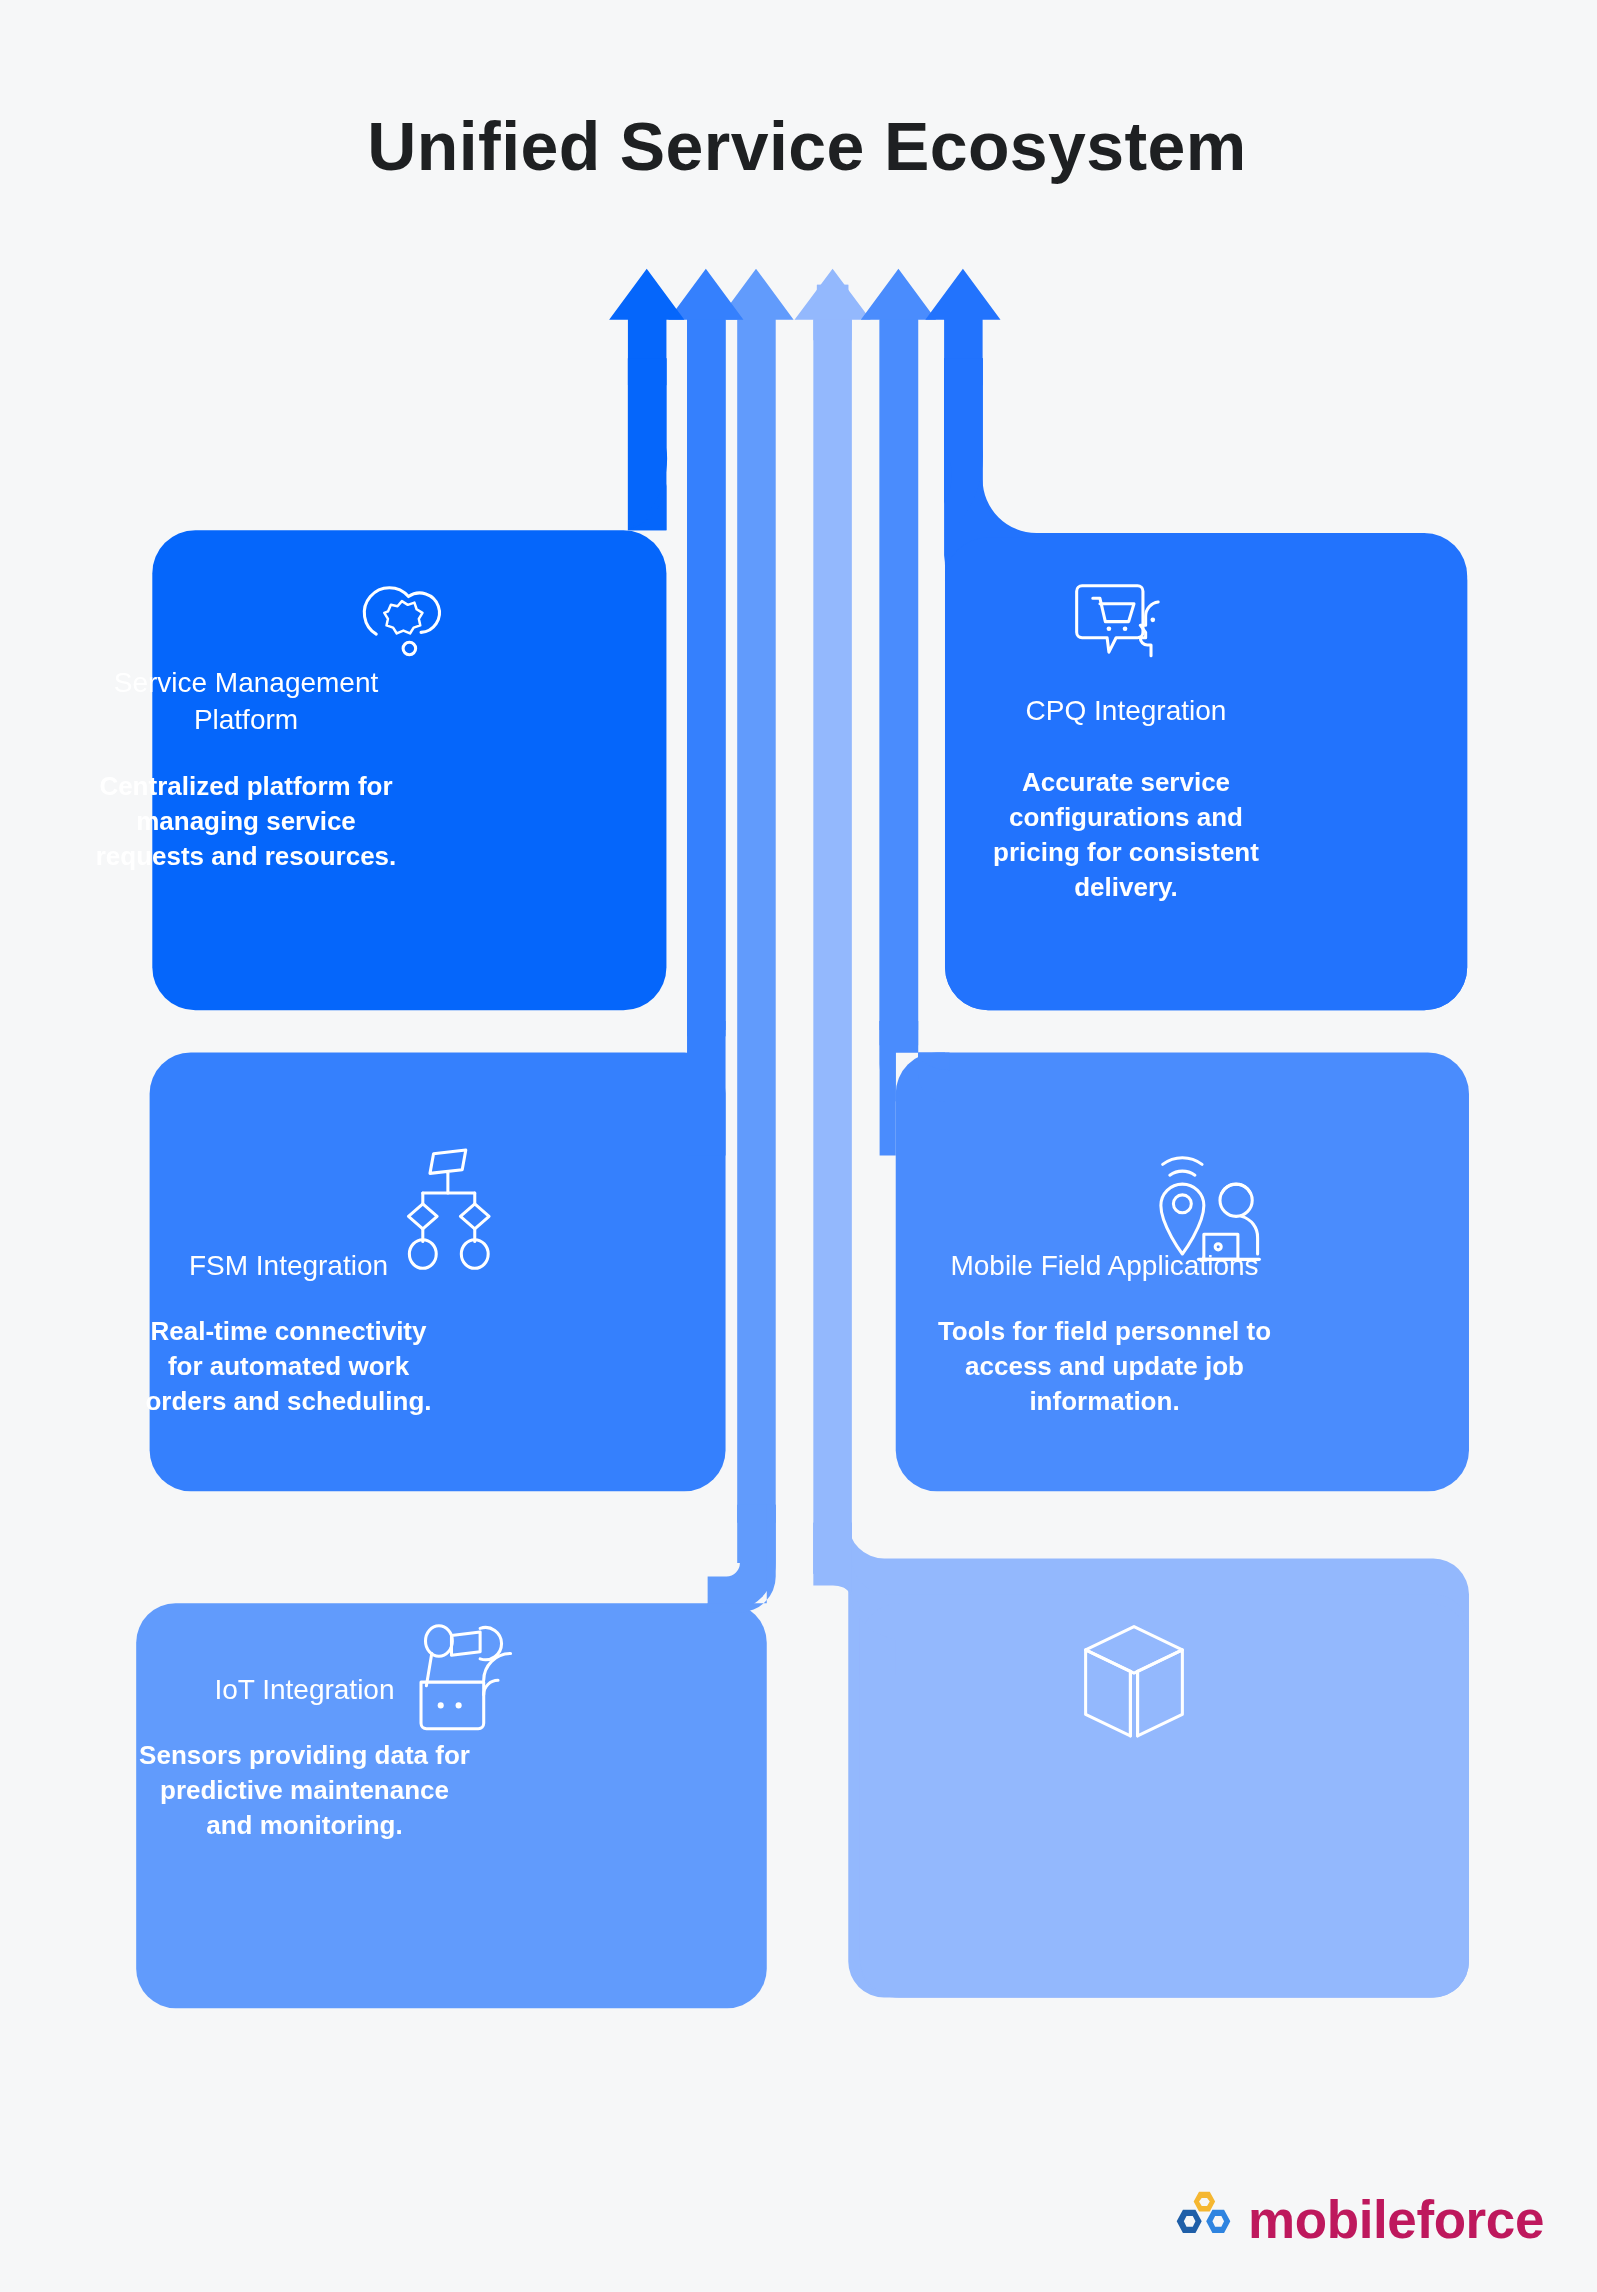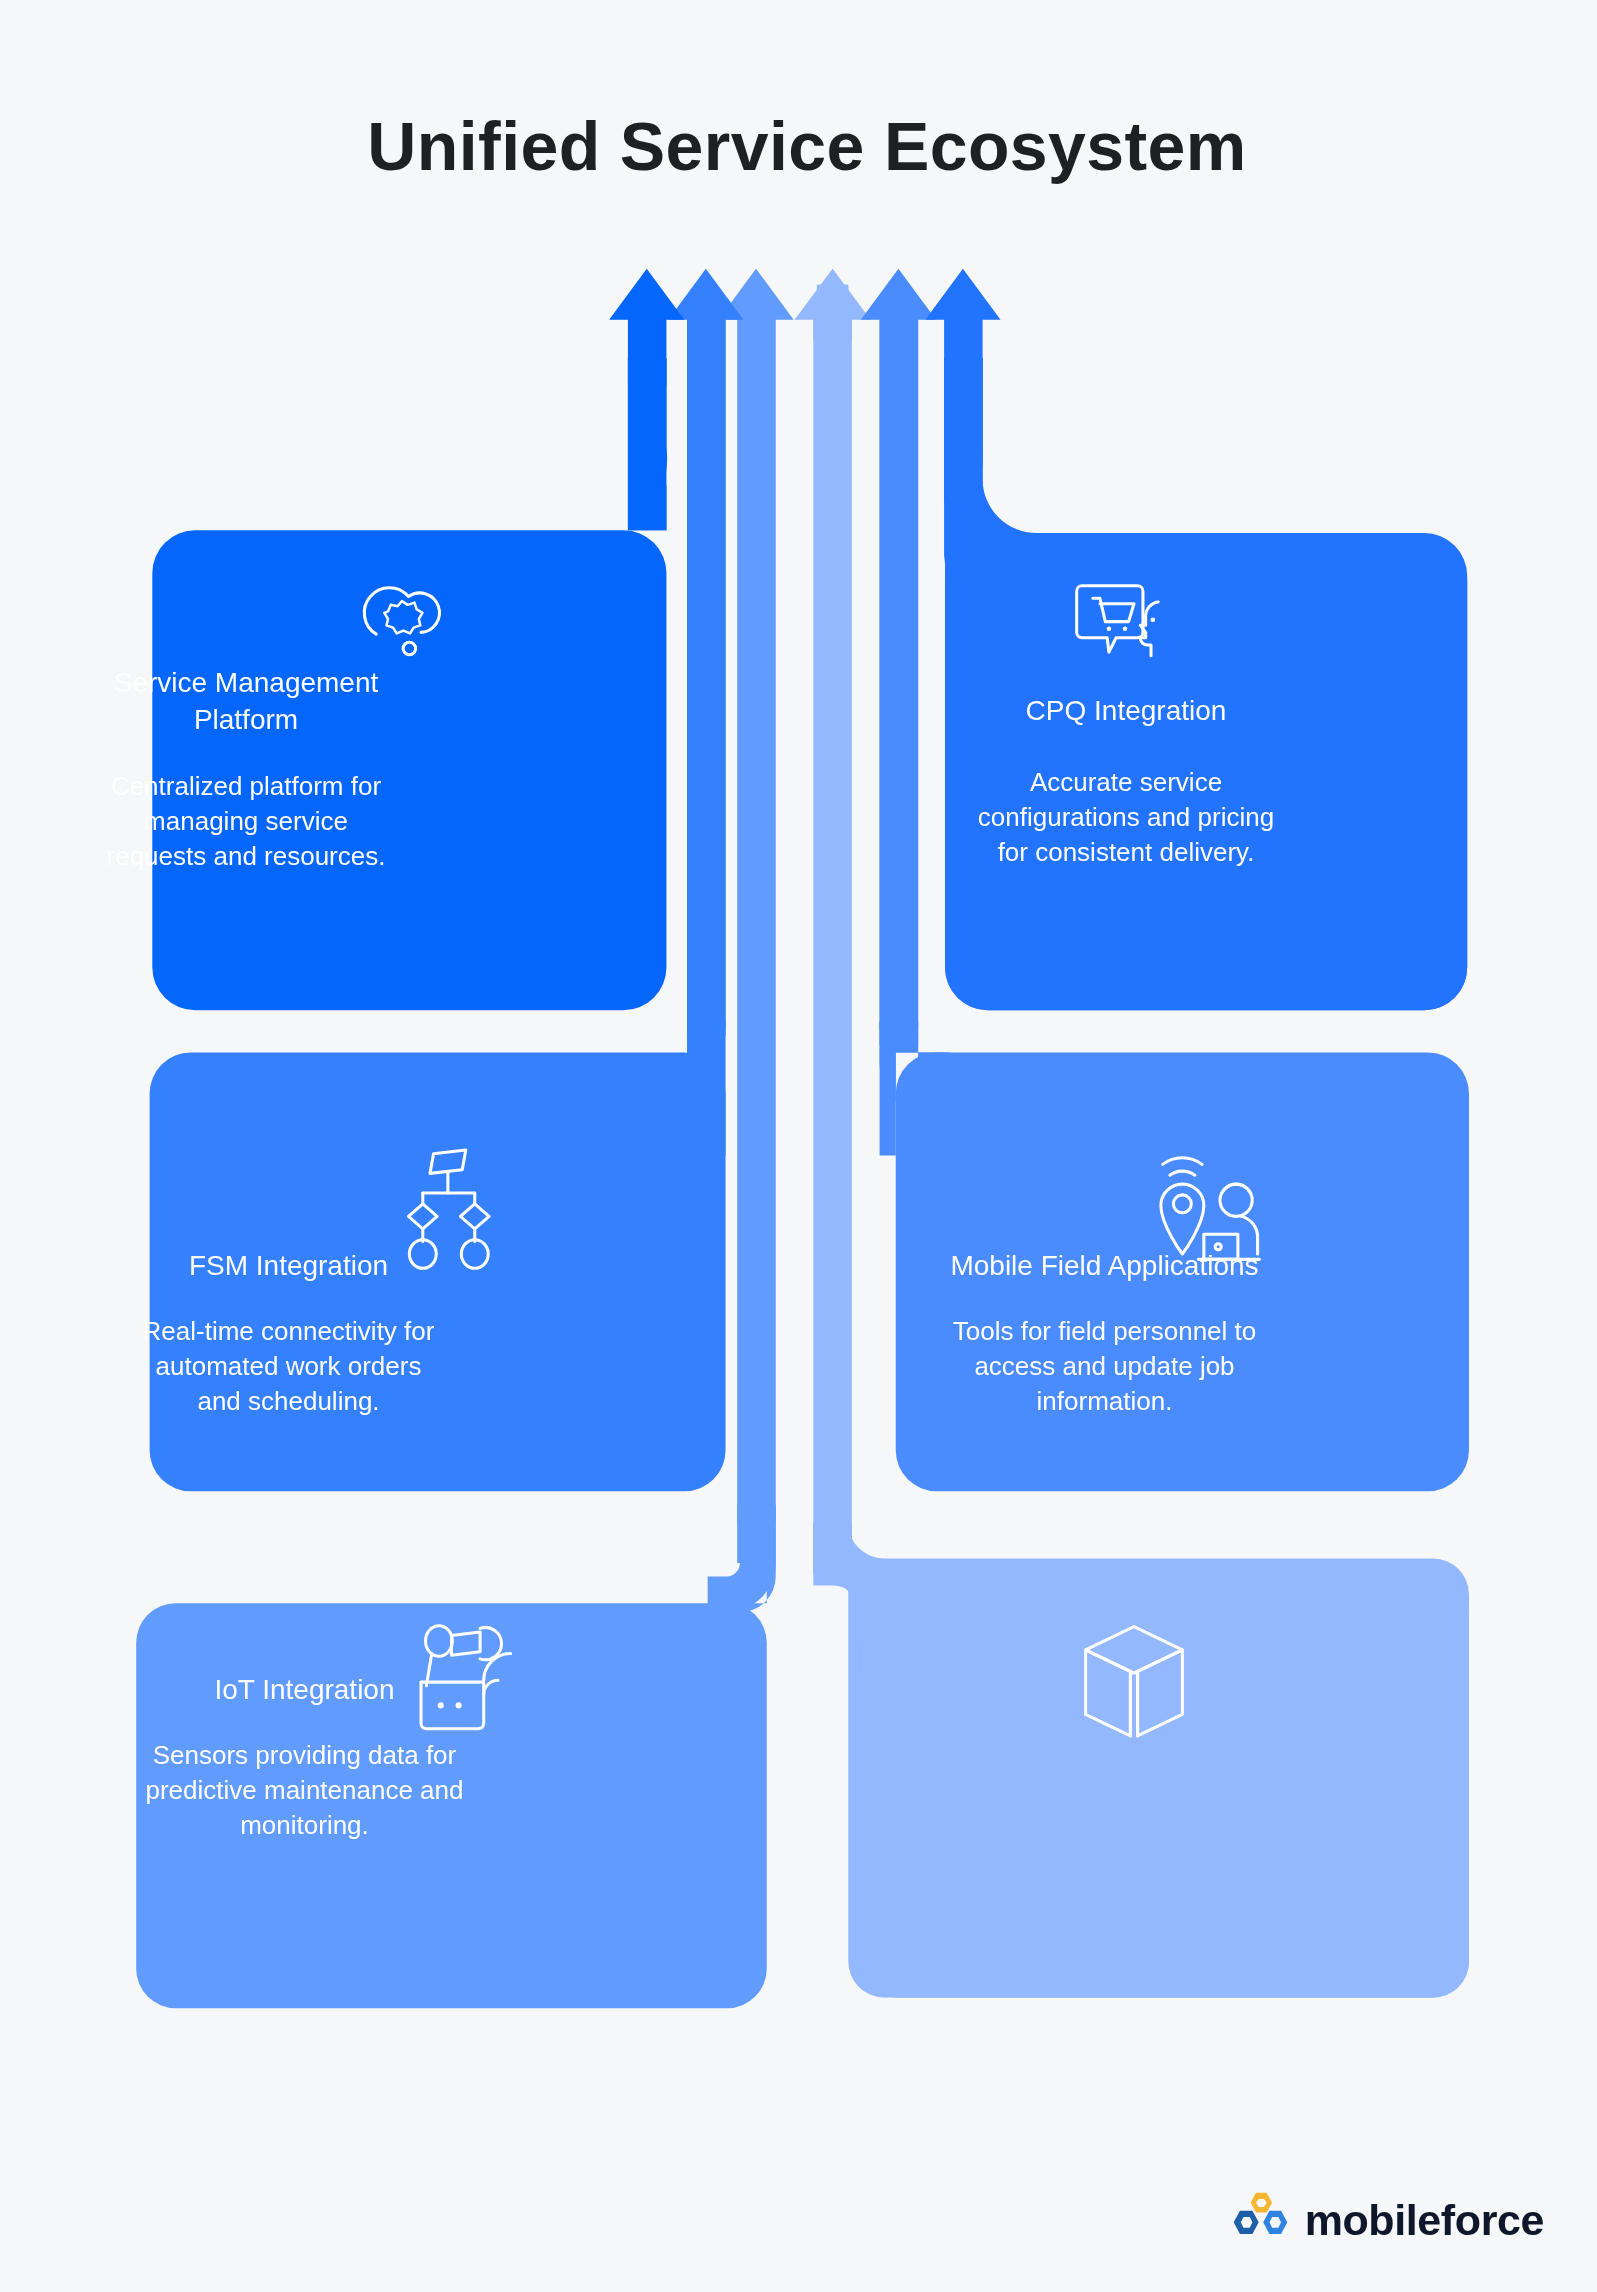--- a/index.html
+++ b/index.html
@@ -55,21 +55,21 @@
   }
   .card-title {
     font-size: 28px;
     line-height: 1.32;
     font-weight: 400;
     color: #ffffff;
   }
   .card-desc {
     font-size: 26px;
     line-height: 1.35;
-    font-weight: 400;
+    font-weight: 700;
     color: #ffffff;
   }
 
   
   #card-text-0 { left: 94px;  top: 525px;  width: 304px; }
   #card-text-0 .card-icon { margin-bottom: 41px; }
   #card-text-0 .card-title { margin-bottom: 30px; }
 
   #card-text-1 { left: 974px; top: 555px;  width: 304px; }
   #card-text-1 .card-icon { margin-bottom: 39px; }
@@ -95,24 +95,24 @@
   .footer-logo {
     position: absolute;
     right: 54px;
     bottom: 43px;
     display: flex;
     align-items: center;
     gap: 12.5px;
   }
   .logo-mark { width: 63px; height: 59px; display: block; }
   .logo-word {
-    font-size: 43px;
+    font-size: 53px;
     font-weight: bold;
     letter-spacing: -0.4px;
-    color: #0f172a;
+    color: #be185d;
   }
 </style>
 </head>
 <body>
 
 <div class="page-title">Unified Service Ecosystem</div>
 
 <svg id="flow-svg" viewBox="0 0 1784 2560">
 
   <g>

